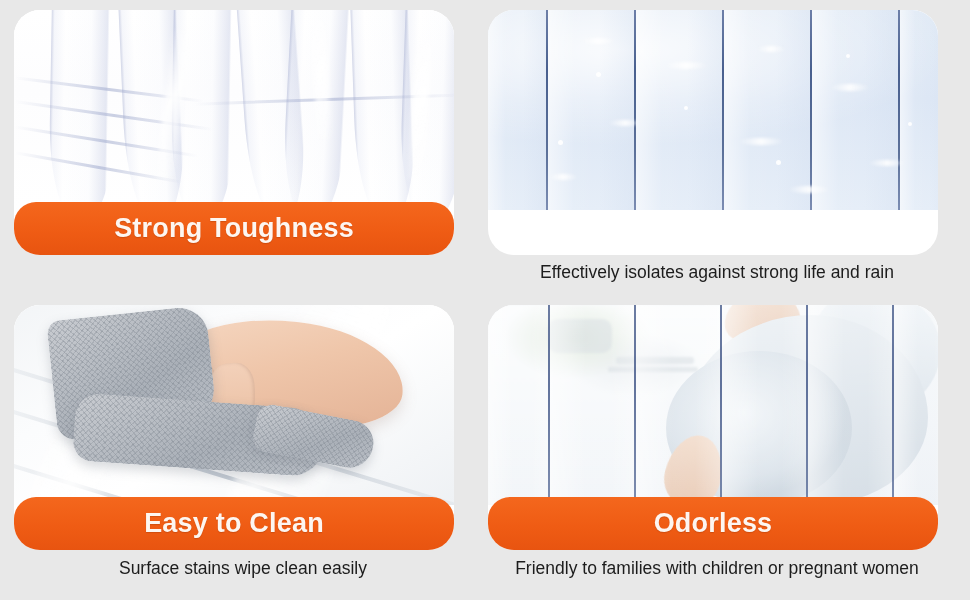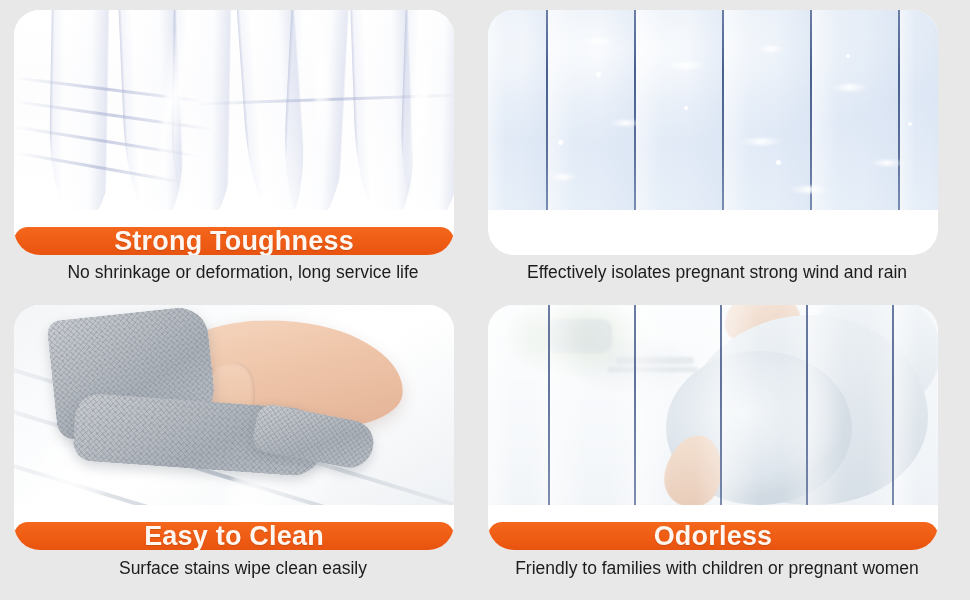--- a/index.html
+++ b/index.html
@@ -53,21 +53,21 @@
     overflow: hidden;
     background: #ffffff;
   }
 
   
   .banner {
     position: absolute;
     left: 0;
     right: 0;
     bottom: 0;
-    height: 28px;
+    height: 53px;
     border-radius: 22px 22px 22px 22px;
     background: linear-gradient(180deg, #f4671d 0%, #ef5c14 55%, #e85410 100%);
     display: flex;
     align-items: center;
     justify-content: center;
     box-sizing: border-box;
   }
   .banner-text {
     color: #fdf6f1;
     font-size: 27px;
@@ -281,21 +281,20 @@
           <div class="band" style="left:180px; top:88px; width:270px; transform:rotate(-2deg);"></div>
           <div class="gloss" style="left:150px; top:20px; width:18px; height:150px; transform:rotate(6deg);"></div>
           <div class="gloss" style="left:300px; top:10px; width:14px; height:120px; transform:rotate(-4deg);"></div>
           <div class="gloss" style="left:398px; top:30px; width:16px; height:140px; transform:rotate(3deg);"></div>
         </div>
       </div>
       <div class="banner">
         <span class="banner-text">Strong Toughness</span>
       </div>
     </div>
-    <div class="caption">No shrinkage or deformation, long service life</div>
   </div>
 
   <div class="cell cell-tr">
     <div class="card">
       <div class="photo">
         <div class="pvc-wet">
           <div class="panel" style="left:0px;   width:58px;"></div>
           <div class="panel" style="left:60px;  width:86px;"></div>
           <div class="panel" style="left:148px; width:86px;"></div>
           <div class="panel" style="left:236px; width:86px;"></div>
@@ -317,21 +316,21 @@
           <div class="smear" style="left:300px; top:176px; width:42px; height:7px;"></div>
           <div class="drop" style="left:108px; top:62px;  width:5px; height:5px;"></div>
           <div class="drop" style="left:196px; top:96px;  width:4px; height:4px;"></div>
           <div class="drop" style="left:288px; top:150px; width:5px; height:5px;"></div>
           <div class="drop" style="left:358px; top:44px;  width:4px; height:4px;"></div>
           <div class="drop" style="left:70px;  top:130px; width:5px; height:5px;"></div>
           <div class="drop" style="left:420px; top:112px; width:4px; height:4px;"></div>
         </div>
       </div>
     </div>
-    <div class="caption">Effectively isolates pregnant strong wind and rain</div>
+    <div class="caption">Effectively isolates against strong life and rain</div>
   </div>
 
   <div class="cell cell-br">
     <div class="card">
       <div class="photo">
         <div class="odorless">
           <div class="room"></div>
           <div class="shelf" style="left:128px; top:52px;  width:78px; height:7px;"></div>
           <div class="shelf" style="left:120px; top:62px;  width:90px; height:5px;"></div>
           <div class="shelf" style="left:60px;  top:14px;  width:64px; height:34px; border-radius:10px;"></div>

